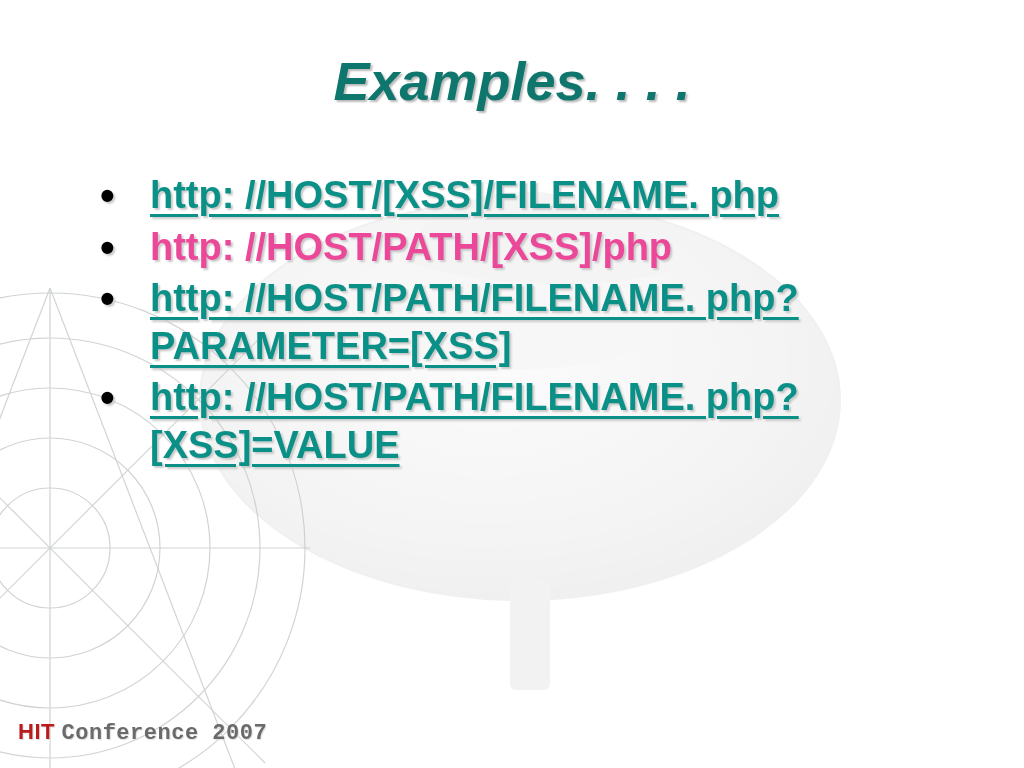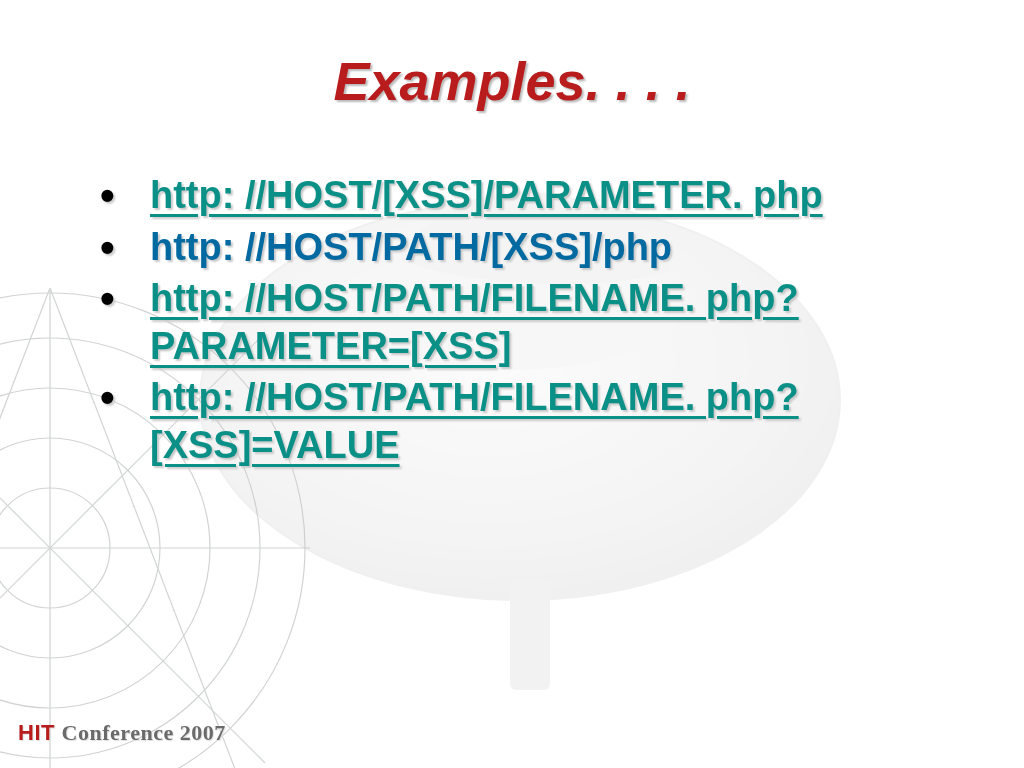--- a/index.html
+++ b/index.html
@@ -31,21 +31,21 @@
     box-sizing: border-box;
     padding: 50px 40px 40px 40px;
   }
 
   .title {
     text-align: center;
     font-weight: 900;
     font-style: italic;
     font-size: 54px;
     font-family: Verdana, Geneva, Tahoma, sans-serif;
-    color: #b91c1c;
+    color: #0f766e;
     text-shadow: 2px 2px 2px #bbb;
     margin: 0 0 60px 0;
     letter-spacing: 0px;
   }
 
   ul.examples {
     list-style: none;
     padding: 0 0 0 60px;
     margin: 0;
   }
@@ -73,21 +73,21 @@
     text-shadow: 2px 2px 2px #ccc;
   }
 
   .linklike {
     text-decoration: underline;
     text-underline-offset: 6px;
     text-decoration-thickness: 3px;
   }
 
   .plain {
-    color: #0369a1;
+    color: #ec4899;
     text-decoration: none;
   }
 
   
   .footer {
     position: absolute;
     left: 18px;
     bottom: 22px;
     z-index: 3;
   }
@@ -98,21 +98,21 @@
     letter-spacing: 0.5px;
     text-shadow: 1px 1px 1px #ddd;
     font-family: Verdana, Geneva, Tahoma, sans-serif;
   }
   .brand-rest {
     color: #6a6a6a;
     font-weight: 900;
     font-size: 22px;
     letter-spacing: 0.5px;
     text-shadow: 1px 1px 1px #ddd;
-    font-family: Liberation Serif, serif;
+    font-family: Liberation Mono, monospace;
   }
 </style>
 </head>
 <body>
 
 <div class="bg">
 
   <svg width="520" height="520" viewBox="0 0 520 520" style="left:-210px; bottom:-40px; top:auto; position:absolute; opacity:0.45;">
     <g stroke="#9aa0a0" stroke-width="1.2" fill="none">
       <circle cx="260" cy="260" r="60"></circle>
@@ -145,21 +145,21 @@
       <rect x="360" y="490" width="40" height="110" rx="6" fill="#c9c9c9"></rect>
     </g>
   </svg>
 </div>
 
 <div class="slide">
   <h1 class="title">Examples. . . .</h1>
 
   <ul class="examples">
     <li>
-      <span class="linklike">http: //HOST/[XSS]/PARAMETER. php</span>
+      <span class="linklike">http: //HOST/[XSS]/FILENAME. php</span>
     </li>
     <li>
       <span class="plain">http: //HOST/PATH/[XSS]/php</span>
     </li>
     <li>
       <span class="linklike">http: //HOST/PATH/FILENAME. php? PARAMETER=[XSS]</span>
     </li>
     <li>
       <span class="linklike">http: //HOST/PATH/FILENAME. php? [XSS]=VALUE</span>
     </li>

